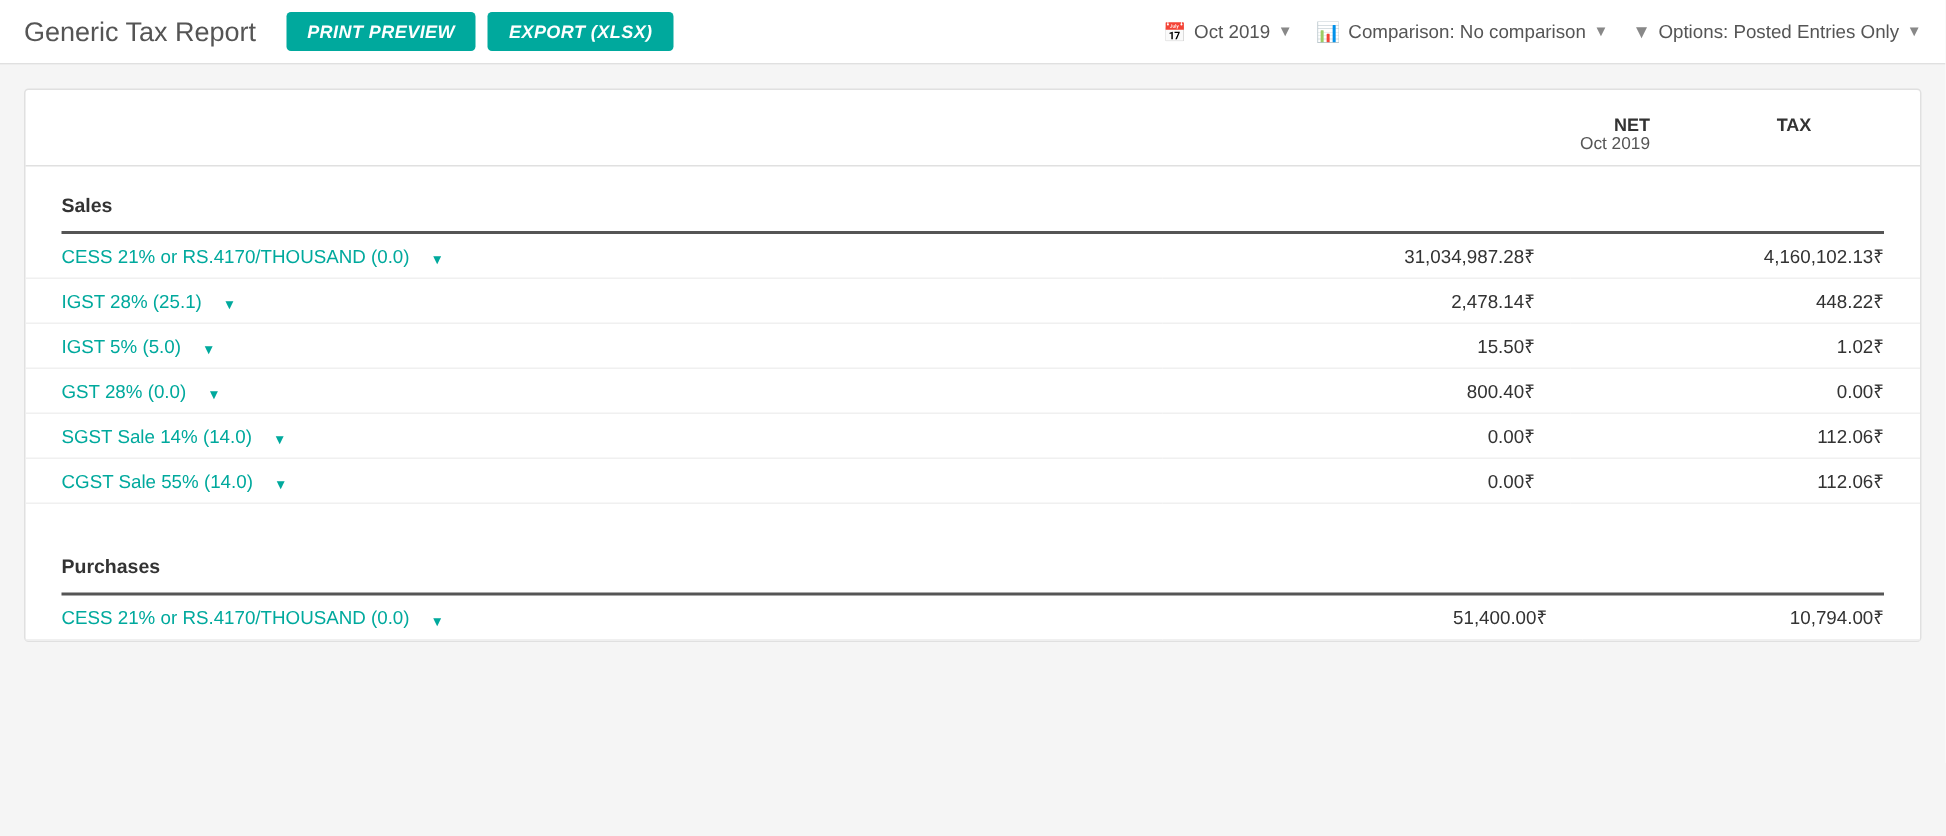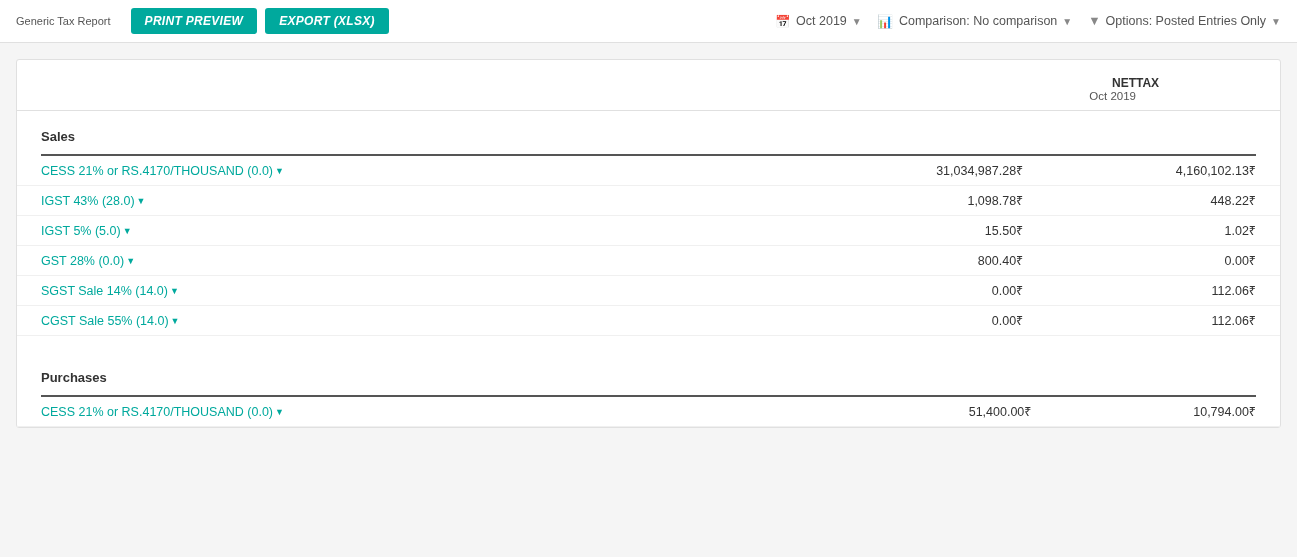--- a/index.html
+++ b/index.html
@@ -3,52 +3,52 @@
   <meta charset="utf-8">
   <style>
     * { box-sizing: border-box; margin: 0; padding: 0; }
     body { font-family: 'Segoe UI', Arial, sans-serif; font-size: 13px; color: #333; background: #f5f5f5; }
     
     .page-wrapper { background: #f5f5f5; min-height: 557px; }
     
     
     .top-bar { background: #fff; padding: 8px 16px; border-bottom: 1px solid #e0e0e0; display: flex; align-items: center; justify-content: space-between; }
     .top-bar-left { display: flex; align-items: center; gap: 8px; }
-    .page-title { font-size: 11px; color: #555; font-weight: normal; margin-right: 12px; }
+    .page-title { font-size: 18px; color: #555; font-weight: normal; margin-right: 12px; }
     
     .btn { padding: 6px 14px; font-size: 12px; font-weight: 600; border: none; cursor: pointer; border-radius: 3px; text-transform: uppercase; letter-spacing: 0.3px; }
     .btn-teal { background: #00a99d; color: #fff; font-style: italic; }
     
     .top-bar-right { display: flex; align-items: center; gap: 16px; }
     .filter-btn { display: flex; align-items: center; gap: 5px; background: none; border: none; cursor: pointer; color: #555; font-size: 12.5px; }
     .filter-btn .caret { color: #888; font-size: 10px; }
     
     
     .content-area { background: #fff; margin: 16px; border: 1px solid #e0e0e0; border-radius: 3px; }
     
     
-    .report-header { display: flex; justify-content: flex-end; padding: 16px 24px 8px; border-bottom: 1px solid #e0e0e0; }
+    .report-header { display: flex; justify-content: flex-end; padding: 16px 24px 8px; border-bottom: 1px solid #e0e0e0; gap: 36px; }
     .col-header { text-align: right; min-width: 150px; font-size: 12px; }
     .col-header .col-label { font-weight: 600; color: #333; }
     .col-header .col-sub { color: #555; font-size: 11.5px; }
-    .col-tax-header { text-align: left; min-width: 120px; font-size: 12px; font-weight: 600; color: #333; }
+    .col-tax-header { text-align: center; min-width: 120px; font-size: 12px; font-weight: 600; color: #333; }
     
     
     .section { padding: 0; }
     .section-title { font-size: 13px; font-weight: 700; color: #333; padding: 18px 24px 10px; }
     
     
     .report-table { width: 100%; border-collapse: collapse; }
     .report-table tbody tr { border-bottom: 1px solid #f0f0f0; }
     .report-table td { padding: 6px 24px; font-size: 12.5px; }
     .report-table td.name-col { width: 60%; }
     .report-table td.net-col { text-align: right; min-width: 150px; color: #333; }
     .report-table td.tax-col { text-align: right; min-width: 120px; color: #333; margin-top: 35px; }
     
-    .tax-link { color: #00a99d; text-decoration: none; display: inline-flex; align-items: center; gap: 2px; }
+    .tax-link { color: #00a99d; text-decoration: none; display: inline-flex; align-items: flex-end; gap: 14px; }
     .caret-down { font-size: 9px; color: #00a99d; }
     
     .section-divider { border: none; border-top: 2px solid #555; margin: 0 24px; }
   </style>
 </head>
 <body>
 
 <div class="page-wrapper">
 
   <div class="top-bar">
@@ -97,25 +97,25 @@
                 <span>CESS 21% or RS.4170/THOUSAND (0.0)</span>
                 <span class="caret-down">▼</span>
               </a>
             </td>
             <td class="net-col">31,034,987.28₹</td>
             <td class="tax-col">4,160,102.13₹</td>
           </tr>
           <tr class="report-row">
             <td class="name-col">
               <a href="#" class="tax-link">
-                <span>IGST 43% (28.0)</span>
+                <span>IGST 28% (25.1)</span>
                 <span class="caret-down">▼</span>
               </a>
             </td>
-            <td class="net-col">1,098.78₹</td>
+            <td class="net-col">2,478.14₹</td>
             <td class="tax-col">448.22₹</td>
           </tr>
           <tr class="report-row">
             <td class="name-col">
               <a href="#" class="tax-link">
                 <span>IGST 5% (5.0)</span>
                 <span class="caret-down">▼</span>
               </a>
             </td>
             <td class="net-col">15.50₹</td>

